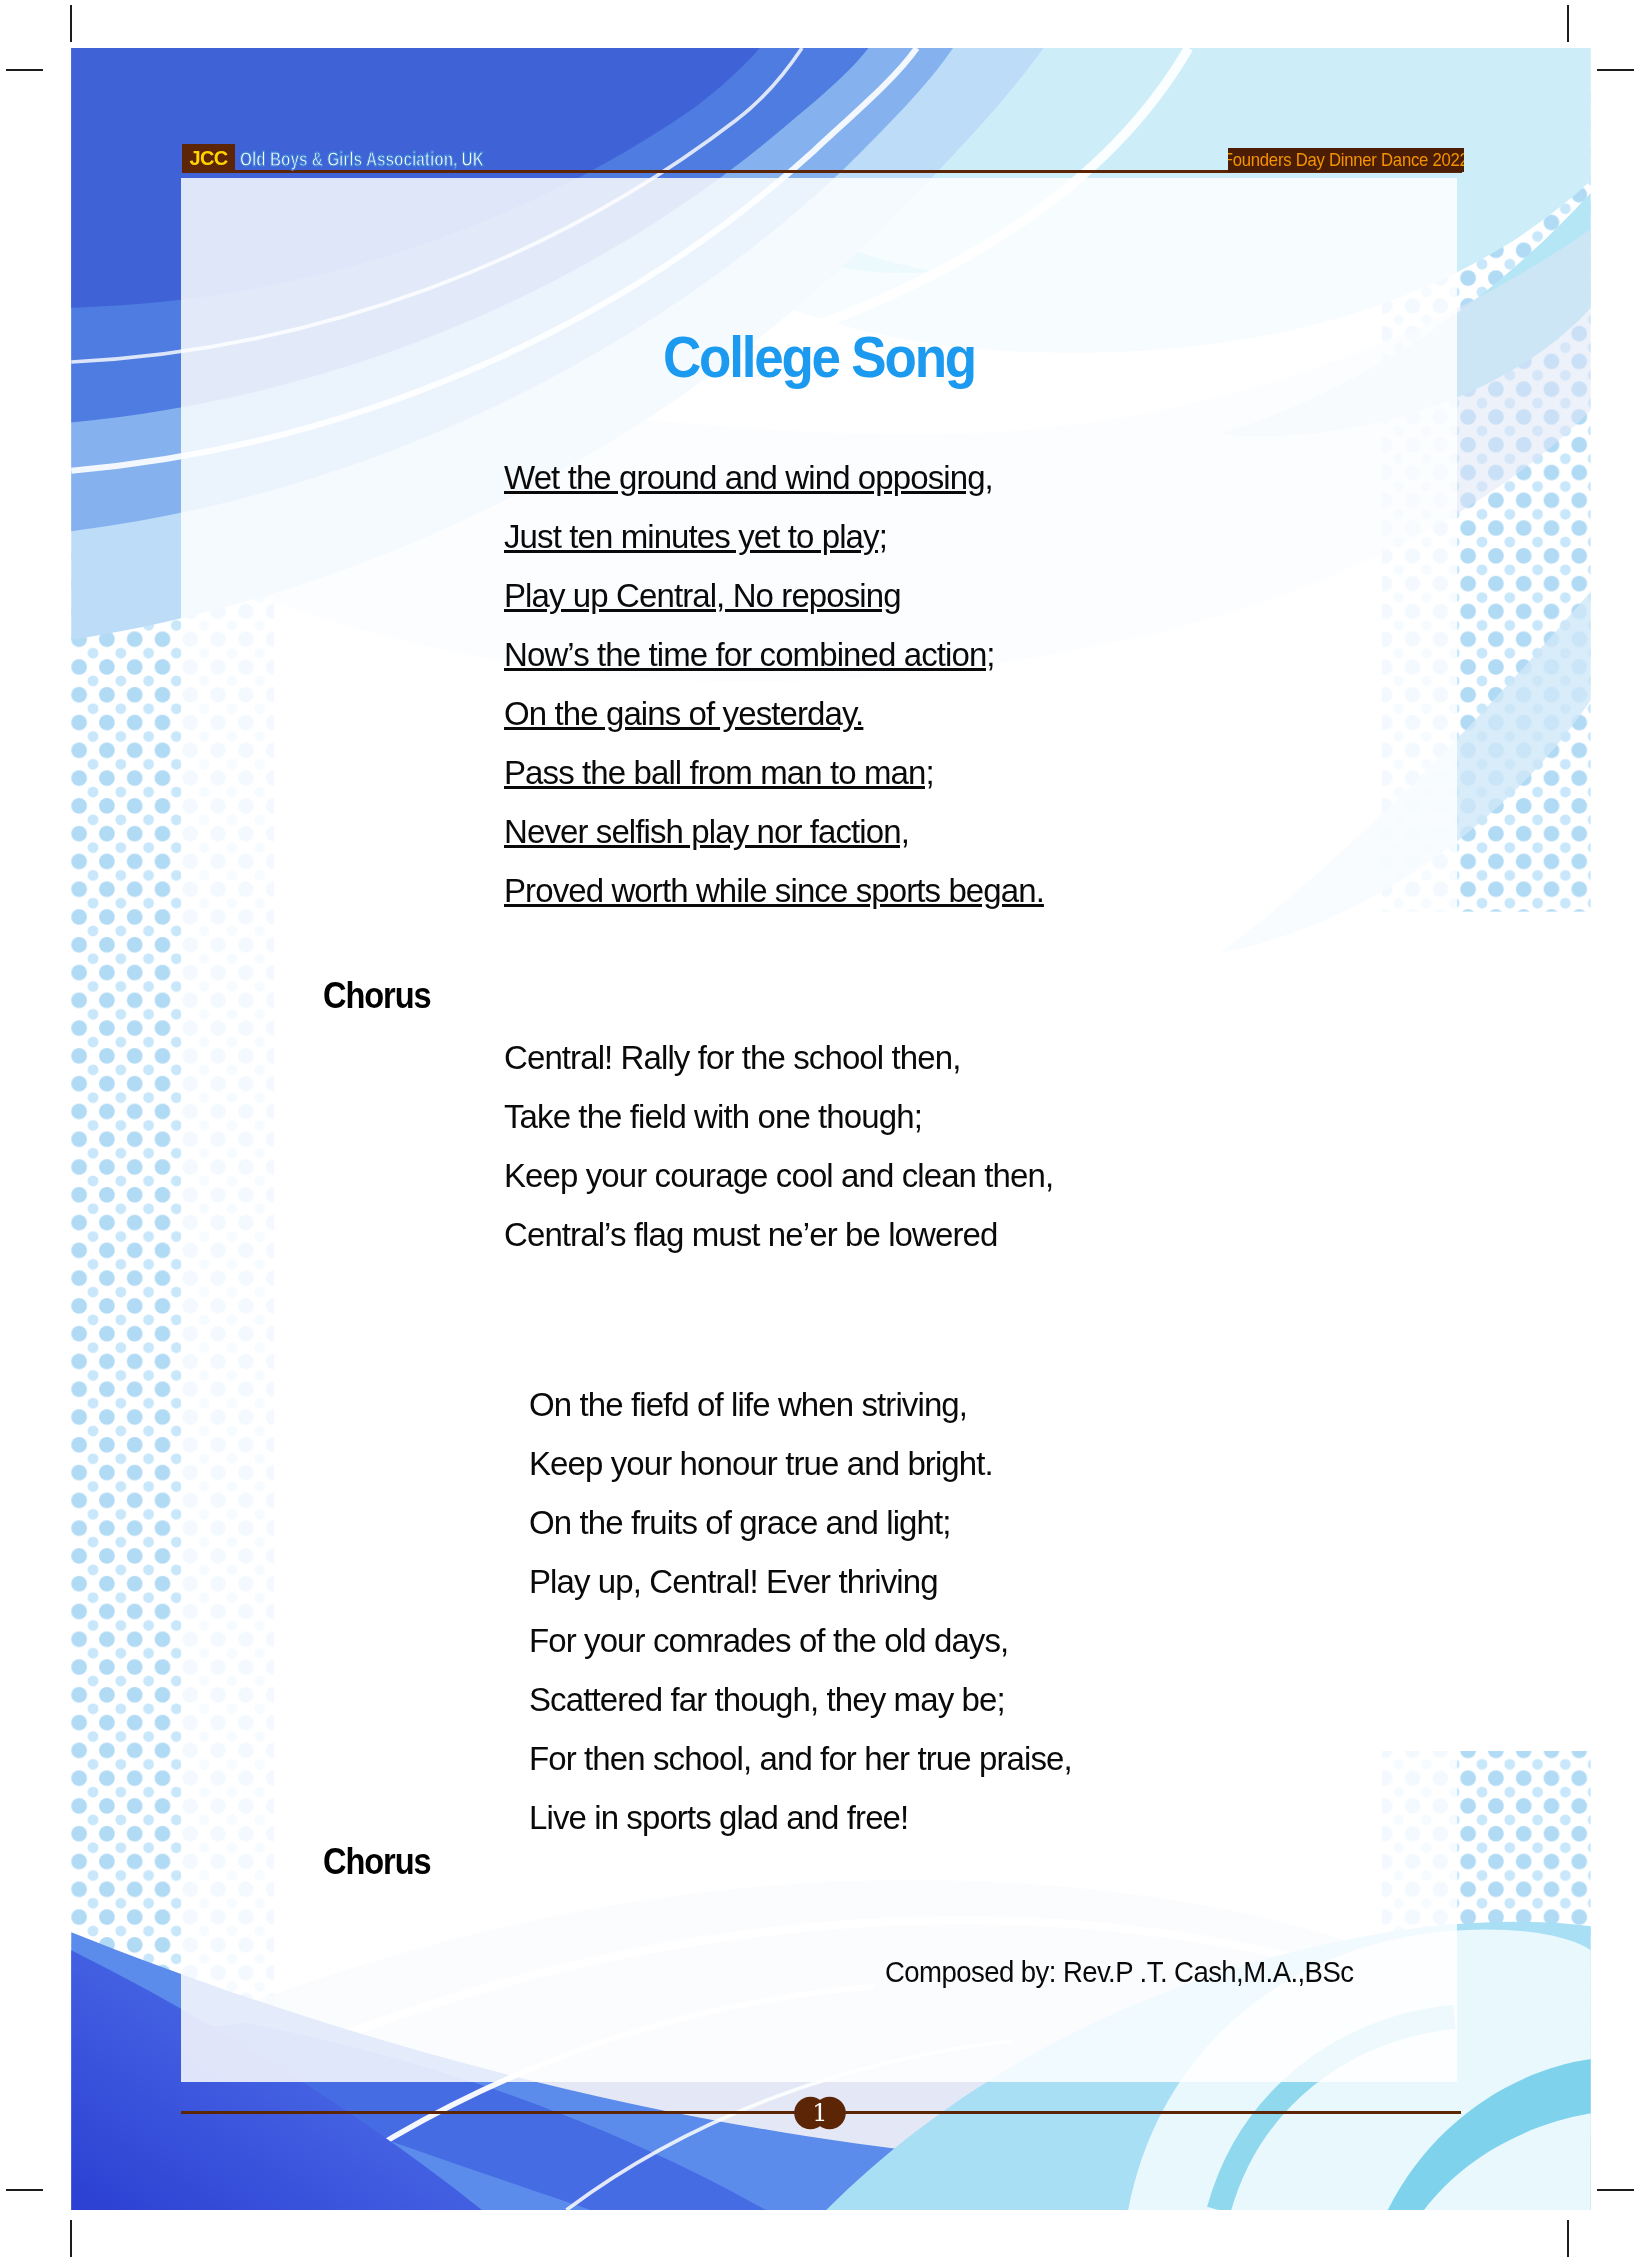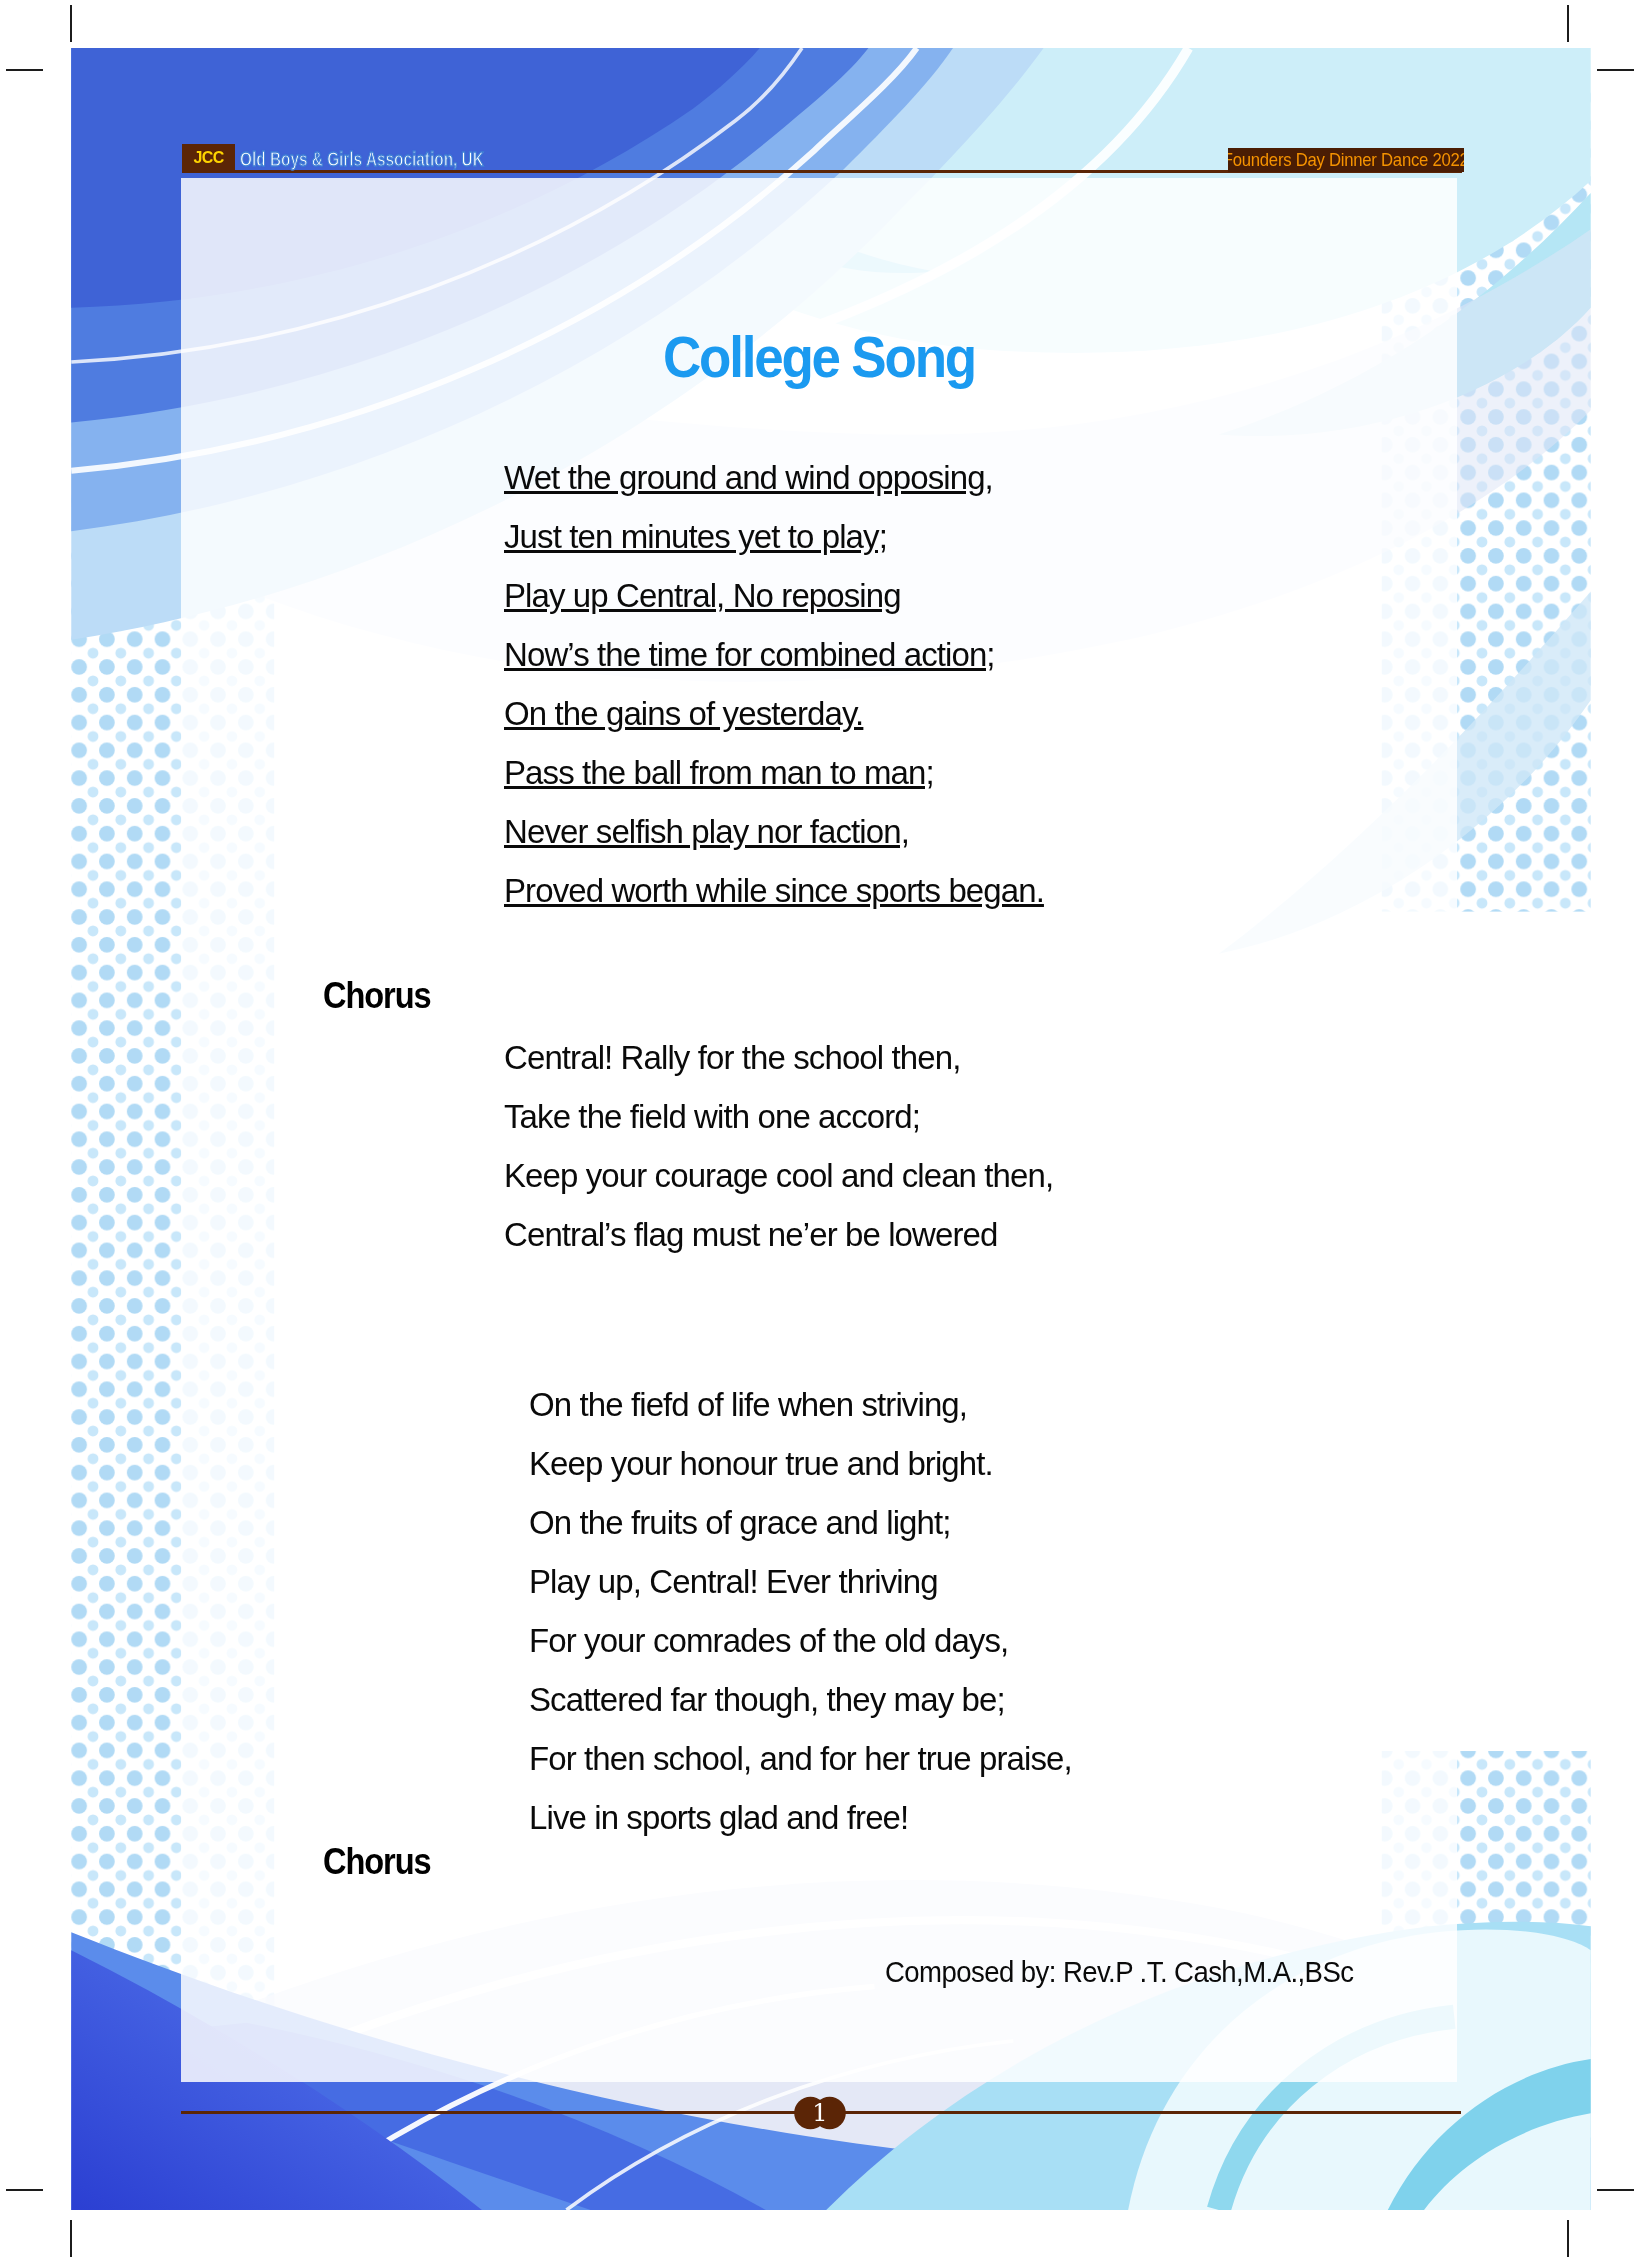--- a/index.html
+++ b/index.html
@@ -16,21 +16,21 @@
   #decor{left:71px;top:48px;width:1520px;height:2162px;}
   
   #panel{
     left:181px;top:178px;width:1276px;height:1904px;
     background:rgba(255,255,255,0.84);
   }
   
   #jcc-badge{
     left:182px;top:144px;width:53px;height:28px;background:#5b2506;
     display:flex;align-items:center;justify-content:center;
-    color:#ffd400;font-weight:bold;font-size:16px;letter-spacing:-0.6px;
+    color:#ffd400;font-weight:bold;font-size:20px;letter-spacing:-0.6px;
   }
   #org-name{
     left:240px;top:144px;height:28px;line-height:29px;
     font-size:20.5px;font-weight:bold;color:#ffffff;
     -webkit-text-stroke:1.3px #3f7fd6;
     text-shadow:0 0 1.8px #2f6fc8;
     transform:scaleX(.75);transform-origin:left center;white-space:nowrap;
   }
   #header-rule{
     left:182px;top:170px;width:1280px;height:3px;background:#5b2506;
@@ -159,21 +159,21 @@
   <div>Now’s the time for combined action;</div>
   <div>On the gains of yesterday.</div>
   <div>Pass the ball from man to man;</div>
   <div>Never selfish play nor faction,</div>
   <div>Proved worth while since sports began.</div>
 </div>
 
 <div id="chorus-heading-1" class="abs chorus-heading">Chorus</div>
 <div id="chorus1-lines" class="abs verse-block">
   <div>Central! Rally for the school then,</div>
-  <div>Take the field with one accord;</div>
+  <div>Take the field with one though;</div>
   <div>Keep your courage cool and clean then,</div>
   <div>Central’s flag must ne’er be lowered</div>
 </div>
 
 <div id="verse2" class="abs verse-block">
   <div>On the fiefd of life when striving,</div>
   <div>Keep your honour true and bright.</div>
   <div>On the fruits of grace and light;</div>
   <div>Play up, Central! Ever thriving</div>
   <div>For your comrades of the old days,</div>

